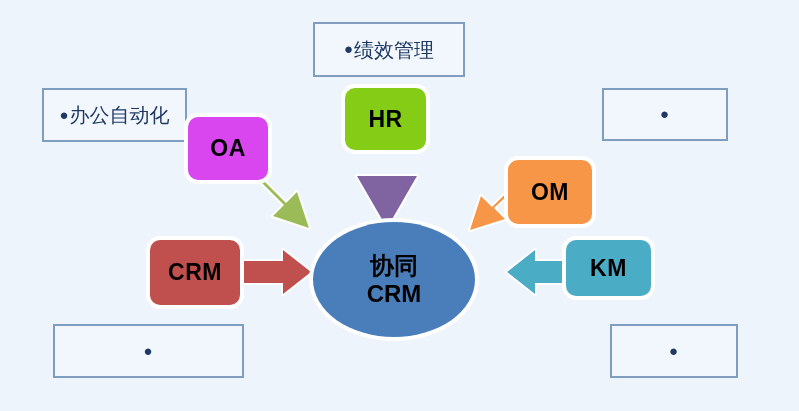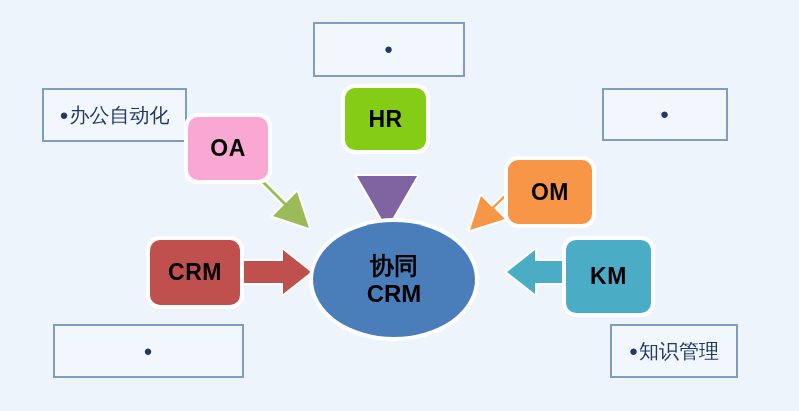--- a/index.html
+++ b/index.html
@@ -118,55 +118,55 @@
       <path d="M 568,261 L 535,261 L 535,250 L 507,272 L 535,294 L 535,283 L 568,283 Z" fill="#4bacc6" stroke="#ffffff" stroke-width="4" stroke-linejoin="round"></path>
       <path d="M 568,261 L 535,261 L 535,250 L 507,272 L 535,294 L 535,283 L 568,283 Z" fill="#4bacc6"></path>
     </g>
   </svg>
 
   <div id="center-node" style="left:313px; top:222px; width:162px; height:115px; background:#4a7ebb;justify-content:center;">
     <span>协同</span>
     <span>CRM</span>
   </div>
 
-  <div class="module" style="left:188px; top:117px; width:80px; height:63px; background:#f9a8d4;">
+  <div class="module" style="left:188px; top:117px; width:80px; height:63px; background:#d946ef;">
     <span>OA</span>
   </div>
 
   <div class="module" style="left:345px; top:88px; width:81px; height:62px; background:#84cc16;">
     <span>HR</span>
   </div>
 
   <div class="module" style="left:508px; top:117px; width:84px; height:64px; background:#f79646;margin-top:43px;">
     <span>OM</span>
   </div>
 
   <div class="module" style="left:150px; top:240px; width:90px; height:65px; background:#c0504d;">
     <span>CRM</span>
   </div>
 
-  <div class="module" style="left:566px; top:240px; width:85px; height:73px; background:#4bacc6;">
+  <div class="module" style="left:566px; top:240px; width:85px; height:56px; background:#4bacc6;">
     <span>KM</span>
   </div>
 
   <div class="caption-box" style="left:313px; top:22px; width:152px; height:55px;">
     <span class="bullet">●</span>
+    <span>绩效管理</span>
   </div>
 
   <div class="caption-box" style="left:42px; top:88px; width:145px; height:54px;">
     <span class="bullet">●</span>
     <span>办公自动化</span>
   </div>
 
   <div class="caption-box" style="left:602px; top:88px; width:126px; height:53px;">
     <span class="bullet">●</span>
   </div>
 
   <div class="caption-box" style="left:53px; top:324px; width:191px; height:54px;">
     <span class="bullet">●</span>
   </div>
 
   <div class="caption-box" style="left:610px; top:324px; width:128px; height:54px;">
     <span class="bullet">●</span>
-    <span>知识管理</span>
   </div>
 
 </div>
 
 </body></html>

